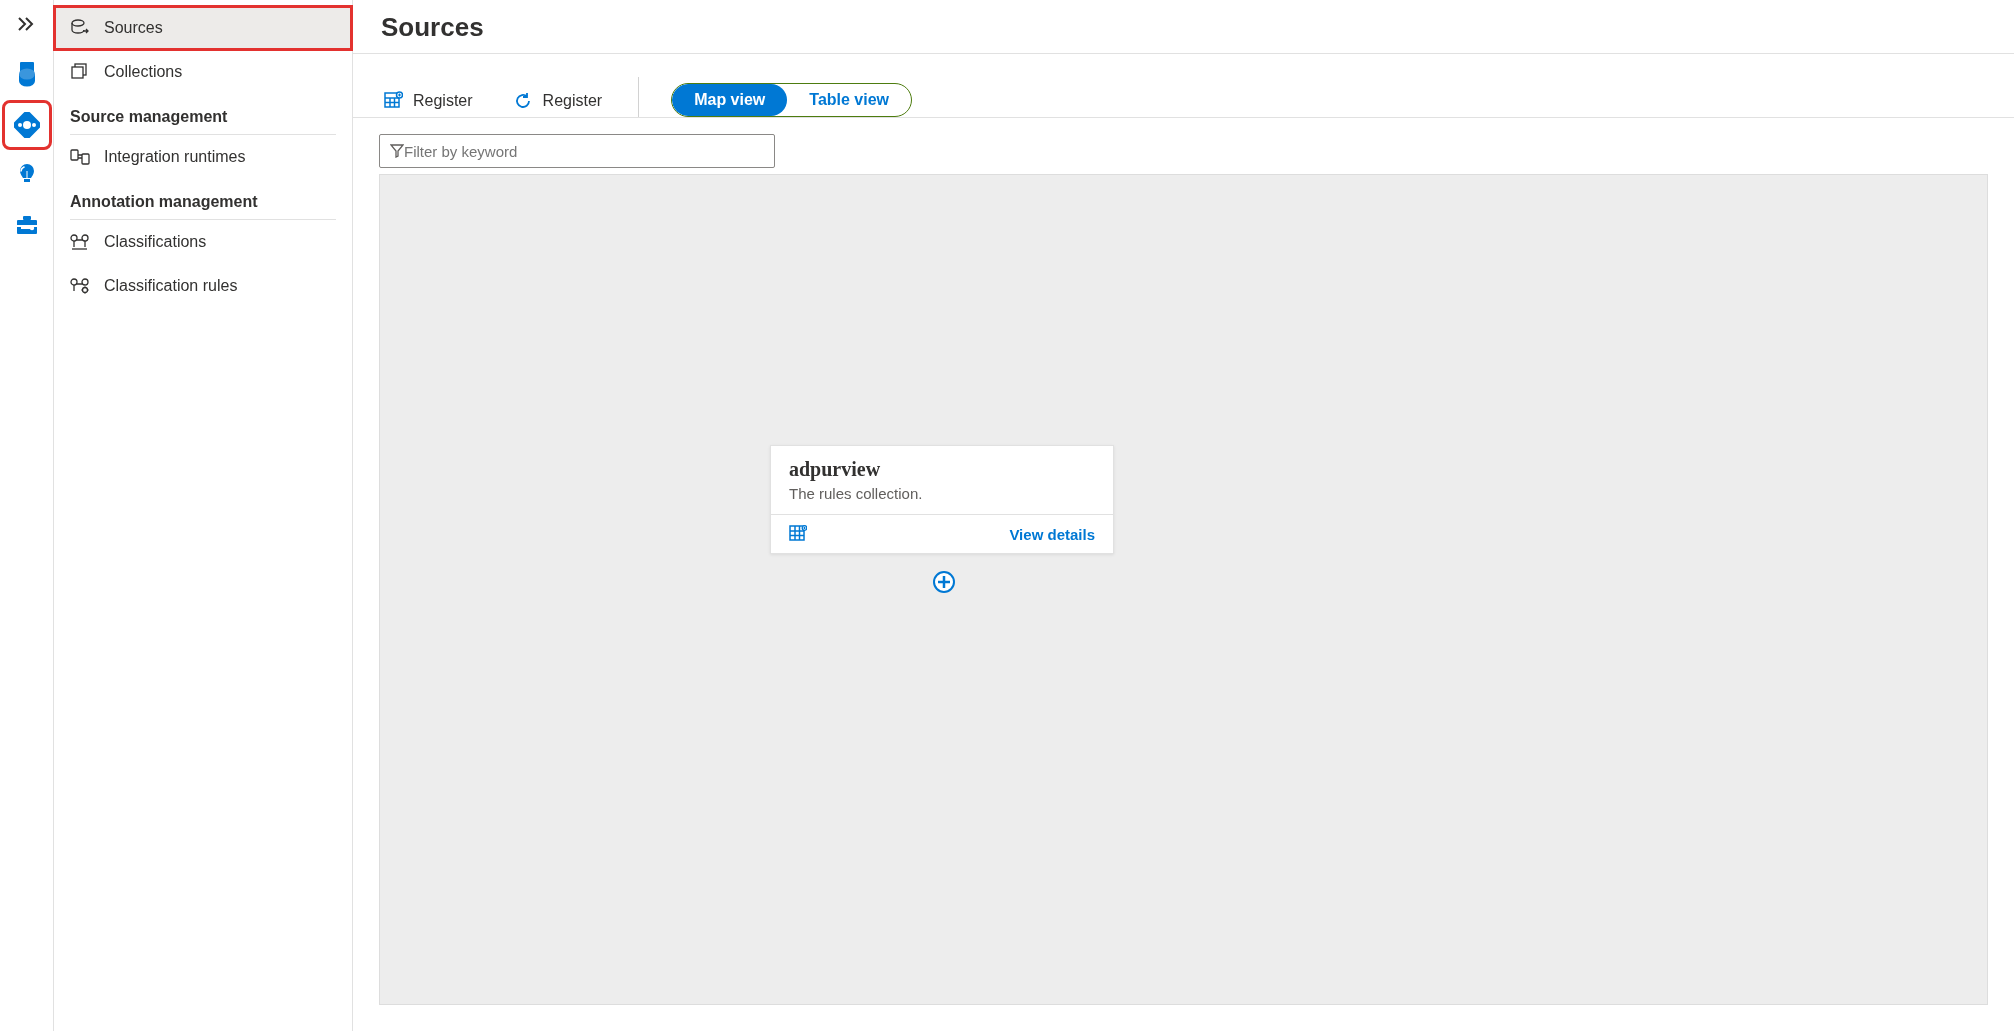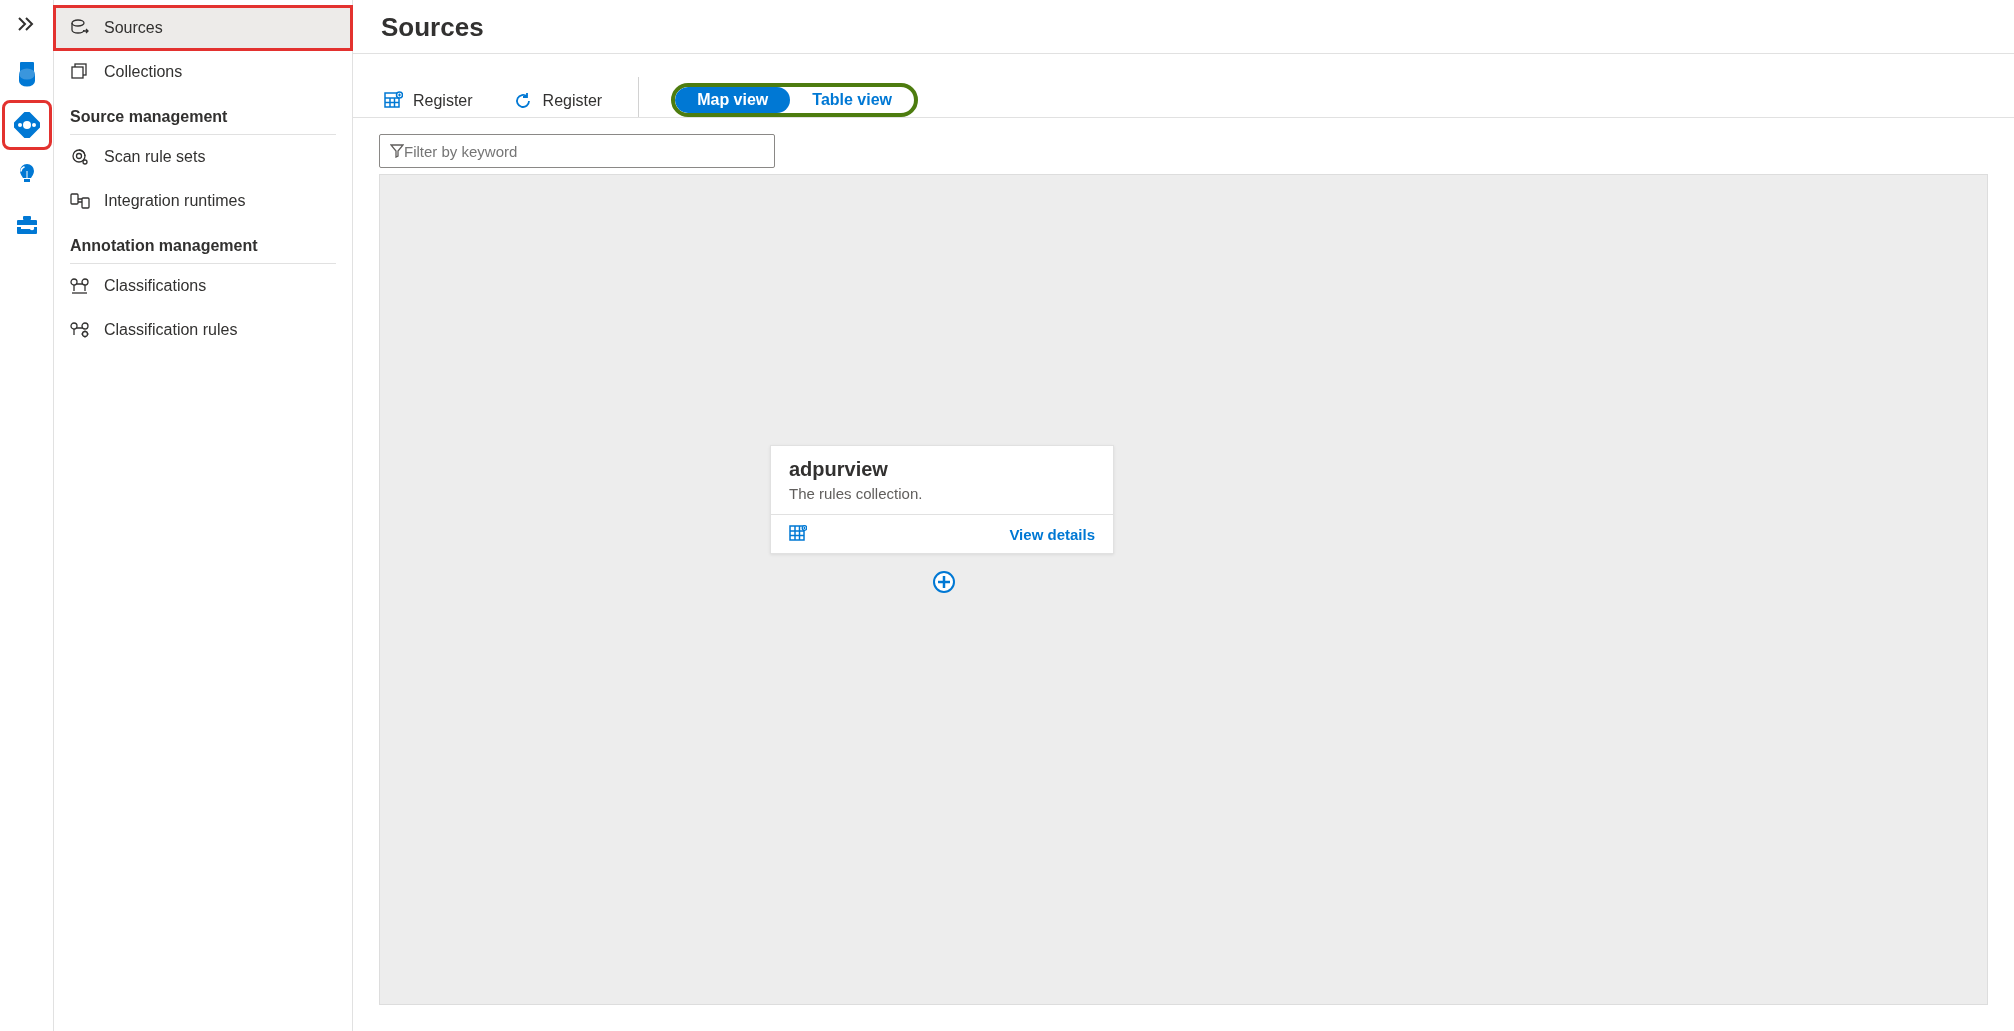--- a/index.html
+++ b/index.html
@@ -94,21 +94,21 @@
     cursor:pointer;
     color:#323130;
     font-size:16px;
     padding:6px 4px;
   }
   .tb-btn .tb-icon { color:#0078d4; }
   .tb-divider {
     width:1px; height:40px; background:#d2d2d2;
   }
   .view-toggle {
-    border:4px solid #4d7c0f;
+    border:1px solid #4d7c0f;
     border-radius:24px;
     display:flex;
     overflow:hidden;
     height:34px;
   }
   .view-toggle button {
     border:none;
     background:transparent;
     padding:0 22px;
     font-size:16px;
@@ -151,21 +151,21 @@
   }
   .node-card {
     position:absolute;
     left:390px; top:270px;
     width:344px;
     background:#ffffff;
     border:1px solid #e1e1e1;
     box-shadow:0 1px 3px rgba(0,0,0,0.08);
   }
   .node-top { padding:12px 18px 12px 18px; }
-  .node-title { font-size:20px; font-weight:600; }
+  .node-title { font-size:20px; font-weight:600;font-family:Liberation Serif, serif; }
   .node-sub   { color:#605e5c; font-size:15px; margin-top:4px; }
   .node-bar {
     display:flex; align-items:center; justify-content:space-between;
     padding:10px 18px;
     border-top:1px solid #e1e1e1;
   }
   .node-bar .left-ico { color:#0078d4; }
   .node-bar a { color:#0078d4; font-weight:700; text-decoration:none; cursor:pointer; }
   .add-btn {
     position:absolute;
@@ -242,31 +242,20 @@
           <rect x="4" y="1" width="11" height="11" fill="none" stroke="#323130" stroke-width="1.3"></rect>
           <rect x="1" y="4" width="11" height="11" fill="#fff" stroke="#323130" stroke-width="1.3"></rect>
         </svg>
       </span>
       <span>Collections</span>
     </div>
 
     <div class="group-label">Source management</div>
     <hr class="sep">
 
-    <div class="nav-item">
-      <span class="nav-icon">
-        <svg width="18" height="18" viewBox="0 0 18 18">
-          <circle cx="8" cy="8" r="6" fill="none" stroke="#323130" stroke-width="1.3"></circle>
-          <path d="M8 2 a6 6 0 0 1 6 6" fill="none" stroke="#323130" stroke-width="1.3"></path>
-          <circle cx="8" cy="8" r="2.5" fill="none" stroke="#323130" stroke-width="1.3"></circle>
-          <circle cx="14" cy="14" r="2" fill="#fff" stroke="#323130" stroke-width="1.3"></circle>
-        </svg>
-      </span>
-      <span>Scan rule sets</span>
-    </div>
 
     <div class="nav-item">
       <span class="nav-icon">
         <svg width="20" height="16" viewBox="0 0 20 16">
           <rect x="1" y="1" width="7" height="10" rx="1" fill="none" stroke="#323130" stroke-width="1.3"></rect>
           <rect x="12" y="5" width="7" height="10" rx="1" fill="none" stroke="#323130" stroke-width="1.3"></rect>
           <path d="M8 6 h4 M8 9 h4" stroke="#323130" stroke-width="1.3"></path>
         </svg>
       </span>
       <span>Integration runtimes</span>

